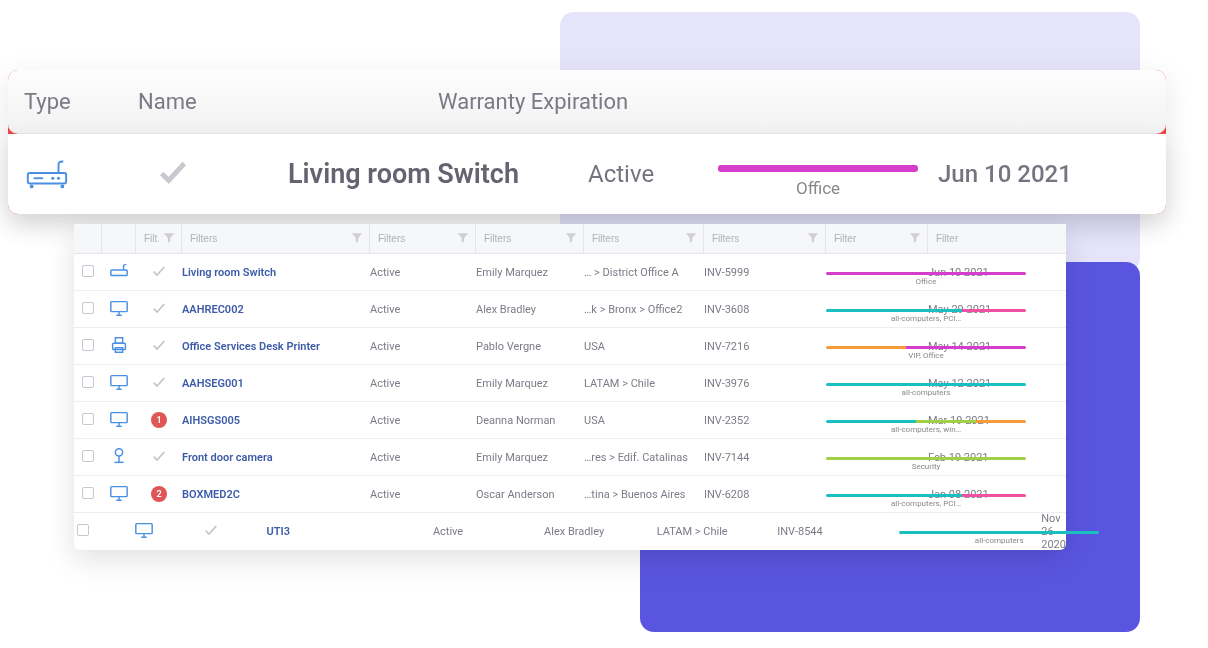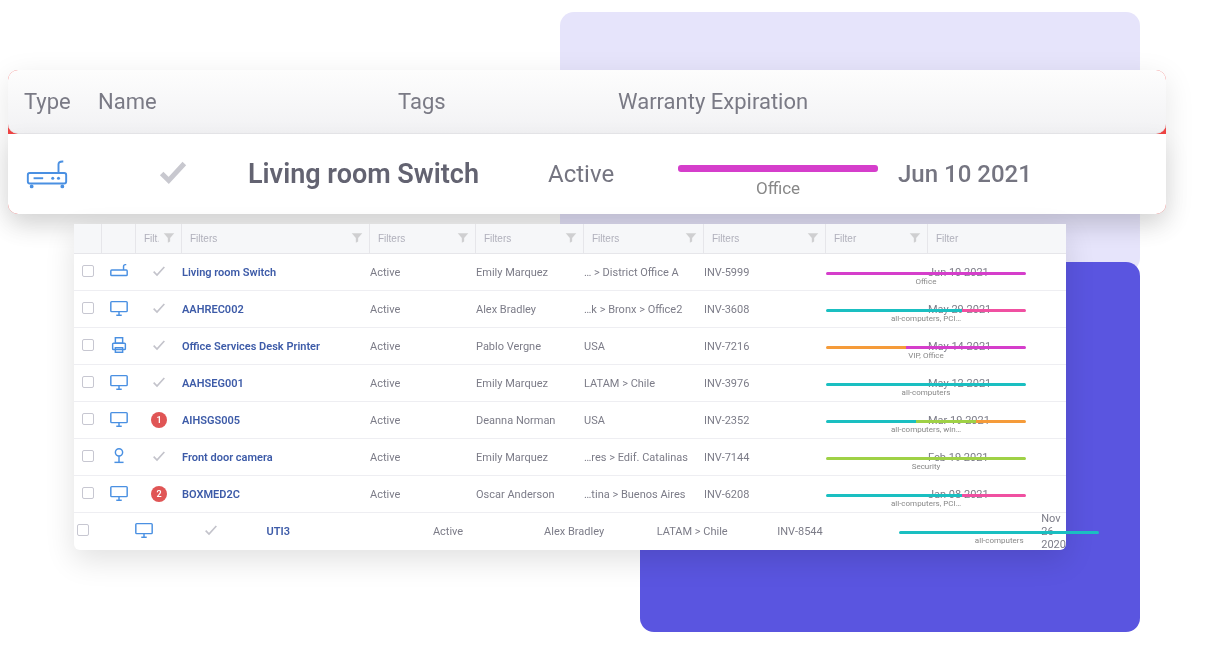--- a/index.html
+++ b/index.html
@@ -59,21 +59,21 @@
     .zoom-row {
       display: flex;
       align-items: center;
       height: 80px;
       background: #fff;
       border-radius: 0 0 10px 10px;
       box-shadow: 0 10px 24px rgba(0,0,0,0.10);
     }
     .z-type   { width: 90px; padding-left: 16px; }
     .z-conf   { width: 150px; text-align: center; }
-    .z-name   { width: 300px; }
+    .z-name   { width: 300px; margin-left: 40px; }
     .z-status { width: 130px; }
     .z-tags   { width: 220px; }
     .z-warr   { flex: 1; }
     .zoom-row .z-name span { font-size: 27px; font-weight: 600; color: #636371; }
     .zoom-row .z-status span { font-size: 24px; color: #757581; }
     .zoom-row .z-warr span { font-size: 24px; color: #757581; font-weight: 500; }
     .zoom-row .z-conf svg { width: 34px; height: 34px; }
     .big-check path { stroke: #c8c8cf; stroke-width: 3.5; fill: none; }
     .modem-icon { stroke: #4a90e2; fill: none; stroke-width: 2; }
 
@@ -195,21 +195,20 @@
 </head>
 <body>
 
 <div class="bg-lilac"></div>
 <div class="bg-purple"></div>
 
 <div class="zoom-card">
   <div class="zoom-header">
     <div class="col z-type">Type</div>
     <div class="col z-name">Name</div>
-    <div class="col z-tags">Tags</div>
     <div class="col z-warr">Warranty Expiration</div>
   </div>
   <div class="zoom-row">
     <div class="z-type">
       <svg viewBox="0 0 48 34" width="46" height="34" class="modem-icon">
         <rect x="4" y="18" width="40" height="11" rx="2"></rect>
         <line x1="10" y1="23.5" x2="20" y2="23.5"></line>
         <circle cx="36" cy="23.5" r="1.6" fill="#4a90e2" stroke="none"></circle>
         <circle cx="30" cy="23.5" r="1.6" fill="#4a90e2" stroke="none"></circle>
         <path d="M36 17 v-8 q0 -3 4 -3 h1"></path>

